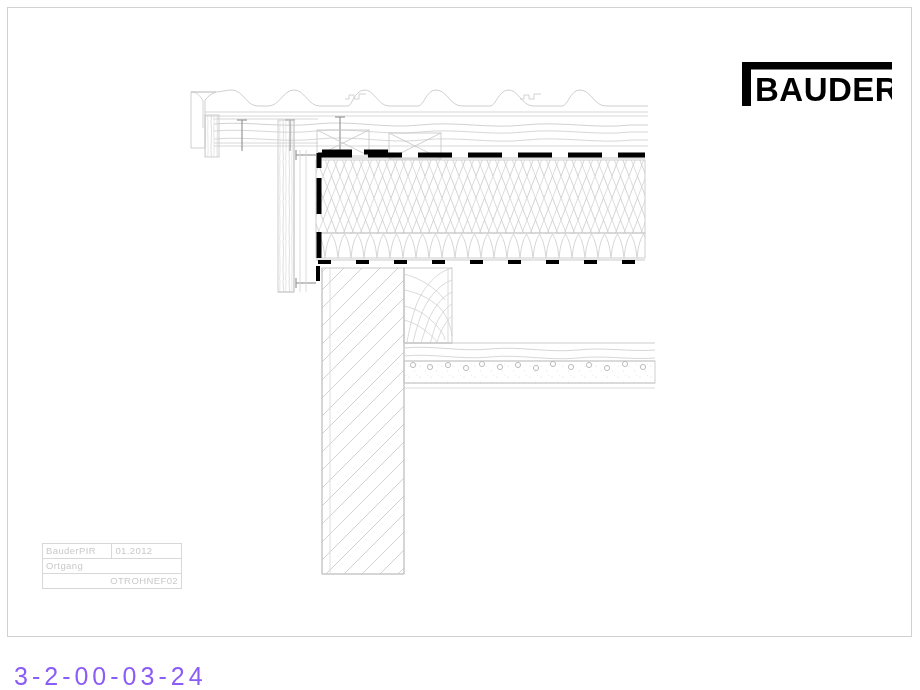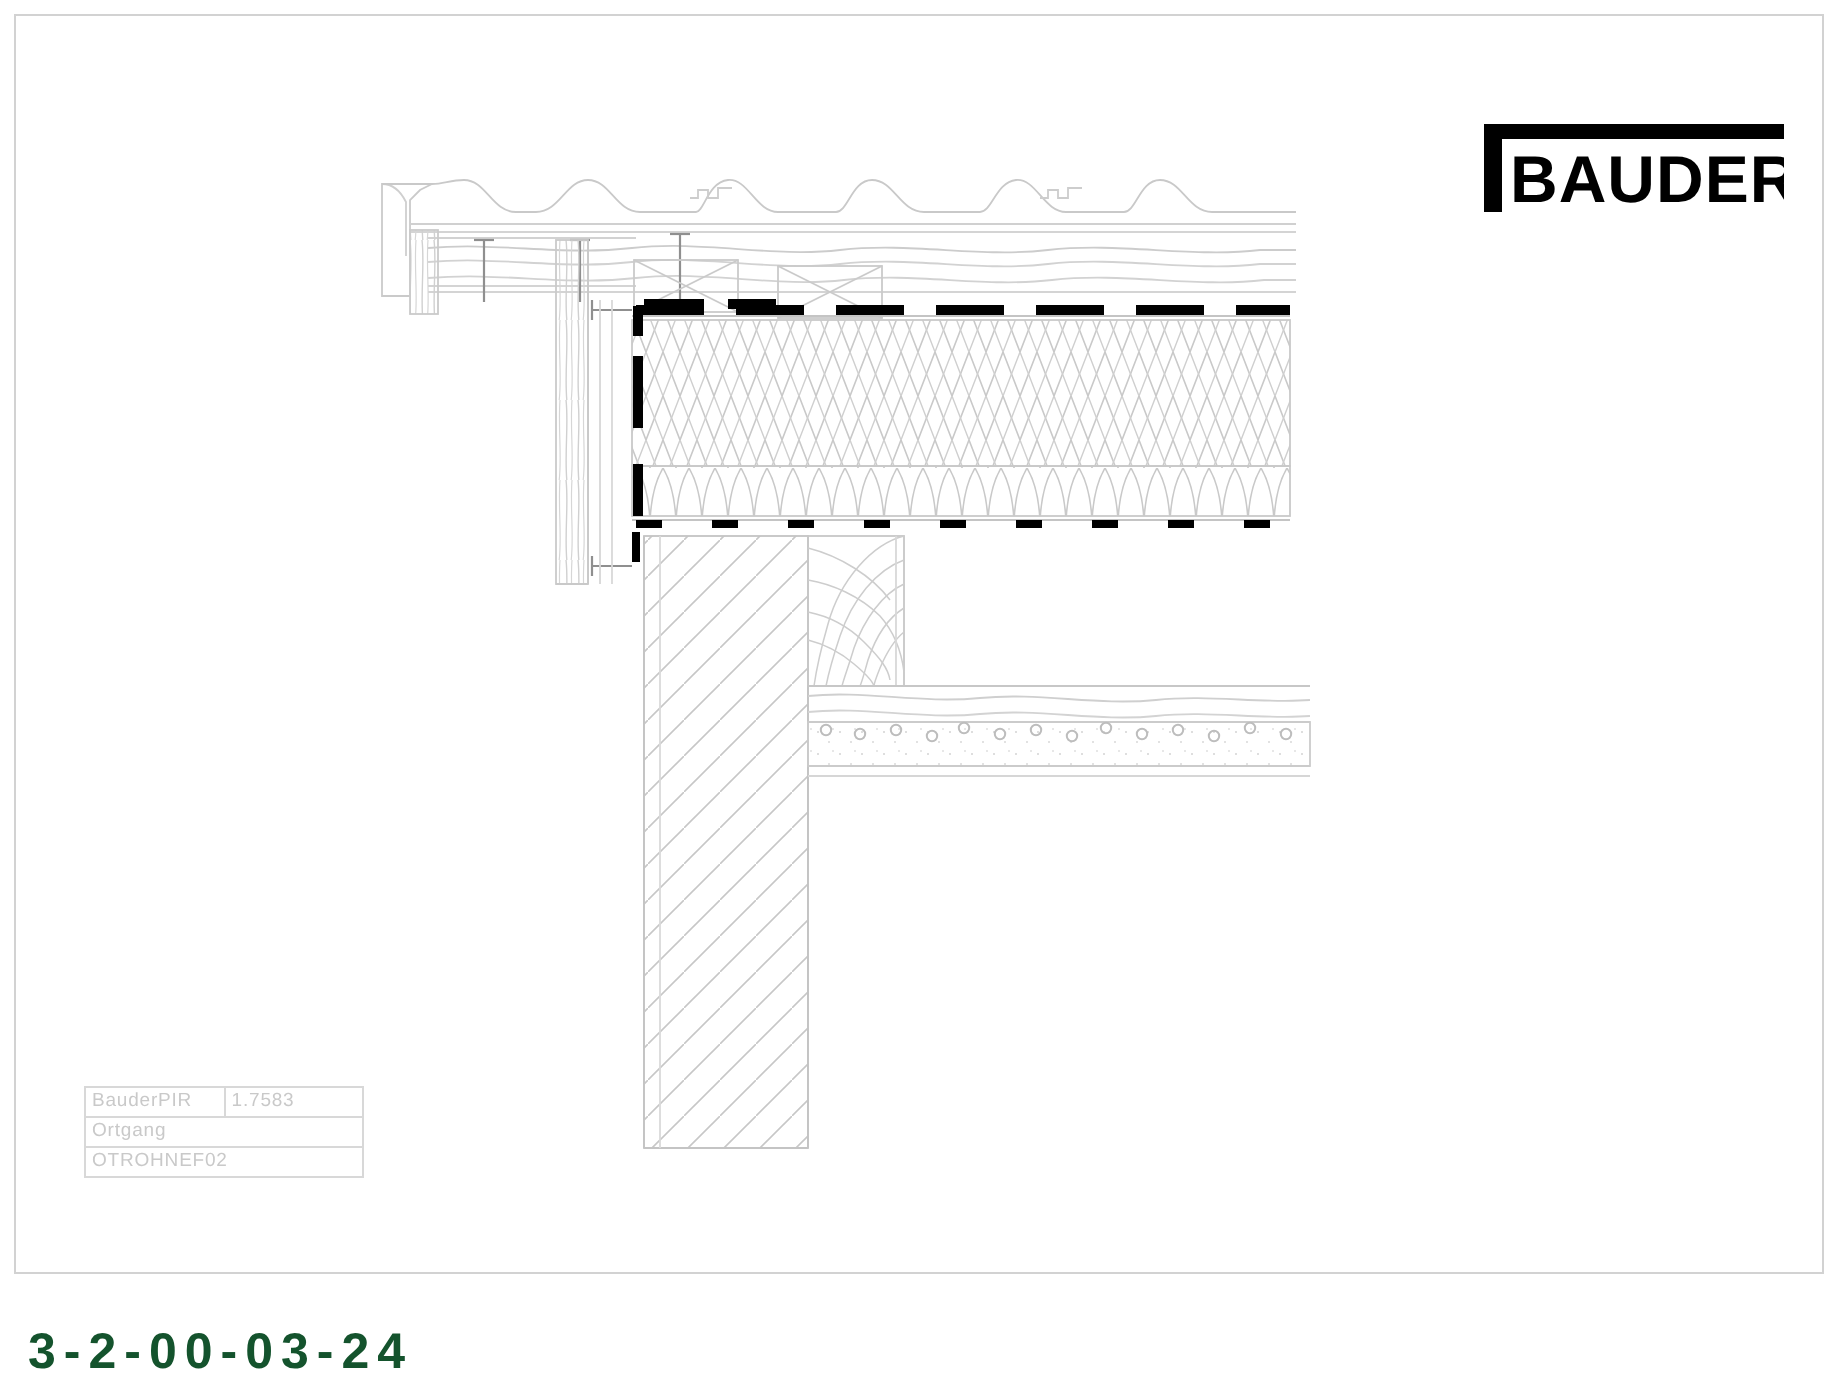--- a/index.html
+++ b/index.html
@@ -34,27 +34,27 @@
     border-collapse:collapse;width:140px;height:45px;
     font-size:9.5px;color:#c9c9c9;
   }
   #titleblock td{
     border:1px solid #d8d8d8;padding:1px 3px;
     letter-spacing:.4px;line-height:12px;white-space:nowrap;
     font-weight:400;
   }
   td.tb-name{width:66px;}
   td.tb-date{width:70px;}
-  td.tb-code{text-align:left;letter-spacing:.6px;}
+  td.tb-code{text-align:right;letter-spacing:.6px;}
 
   
   #sheetcode{
     position:absolute;left:14px;top:662px;
-    font-size:25px;letter-spacing:4px;color:#14532d;
-    font-family:"Liberation Sans", sans-serif;font-weight:700;
+    font-size:25px;letter-spacing:4px;color:#8b5cf6;
+    font-family:"Liberation Sans", sans-serif;font-weight:400;
     white-space:nowrap;
   }
 </style>
 </head>
 <body>
 
 <div id="sheet">
 
   <div id="frame"></div>
 
@@ -245,21 +245,21 @@
 
     </g>
   </svg>
   </div>
 
   <div id="titleblock">
     <table>
       <tbody>
           <tr>
         <td class="tb-name">BauderPIR</td>
-        <td class="tb-date">1.7583</td>
+        <td class="tb-date">01.2012</td>
       </tr>
       <tr>
         <td colspan="2">Ortgang</td>
       </tr>
       <tr>
         <td colspan="2" class="tb-code">OTROHNEF02</td>
       </tr>
     </tbody>
       </table>
   </div>

